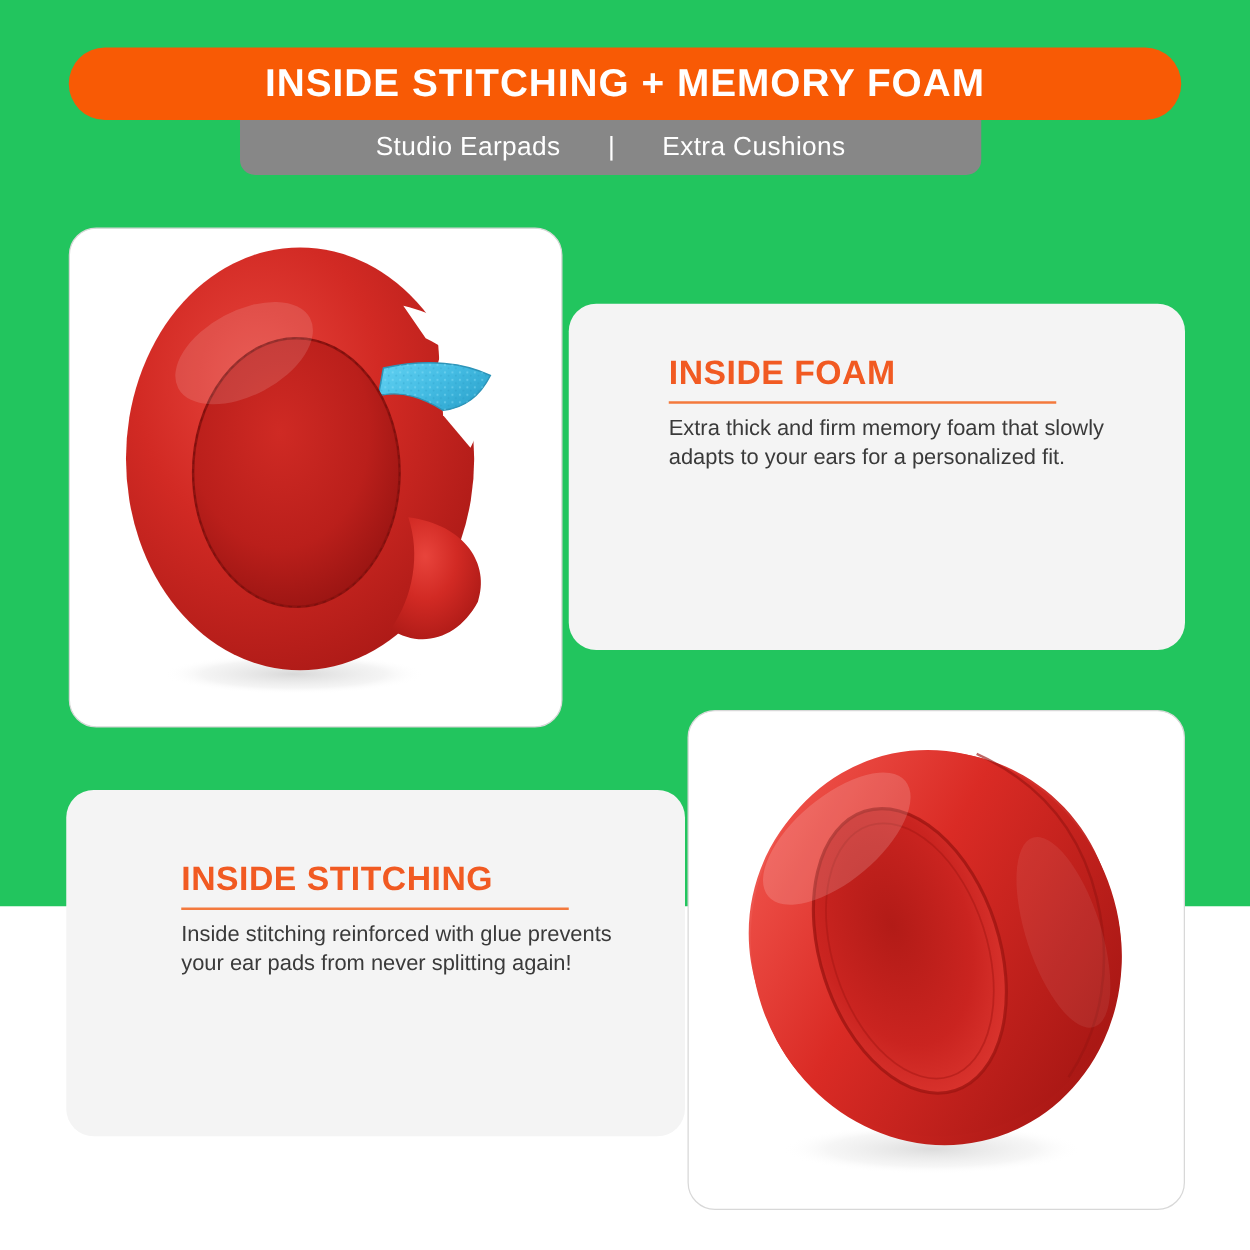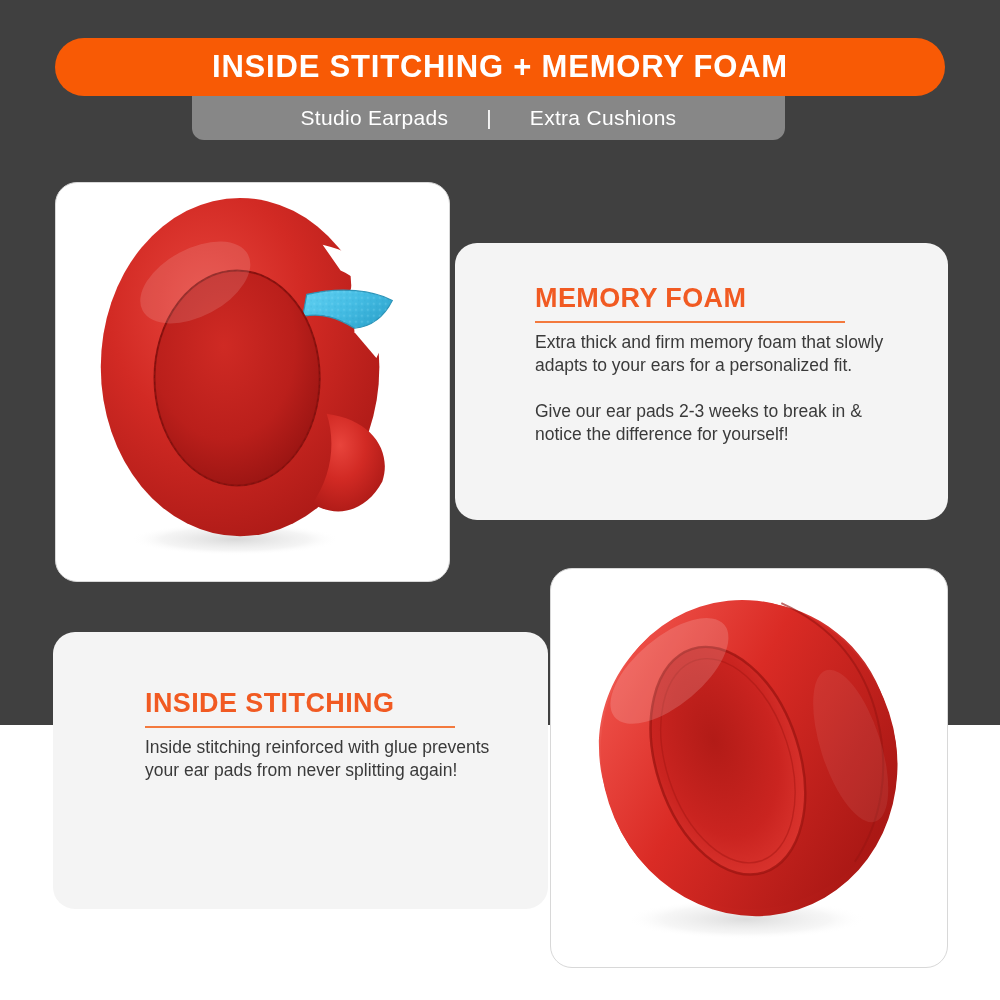--- a/index.html
+++ b/index.html
@@ -2,21 +2,21 @@
 <html><head>
 <meta charset="utf-8">
 <style>
   * { box-sizing: border-box; margin: 0; padding: 0; }
   html, body {
     width: 1000px; height: 1000px;
     background: #ffffff;
     font-family: "Liberation Sans", sans-serif;
     overflow: hidden;
   }
-  .page { position: relative; width: 1000px; height: 725px; background:#404040;padding-left:32px; }
+  .page { position: relative; width: 1000px; height: 725px; background:#22c55e;padding-left:32px; }
 
   
   .header-banner {
     position: absolute; left: 55px; top: 38px;
     width: 890px; height: 58px;
     background: #F85A05;
     border-radius: 29px;
     display: flex; align-items: center; justify-content: center;
     z-index: 3;
   }
@@ -111,24 +111,23 @@
   </div>
 
   <div class="subtitle-bar">
     <span class="subtitle-text">Studio Earpads</span>
     <span class="subtitle-sep">|</span>
     <span class="subtitle-text">Extra Cushions</span>
   </div>
 
   <div class="text-panel" id="text-panel-memory">
     <div class="text-inner" id="text-inner-memory">
-      <div class="feature-title">MEMORY FOAM</div>
+      <div class="feature-title">INSIDE FOAM</div>
       <div class="title-rule"></div>
       <div class="feature-para">Extra thick and firm memory foam that slowly adapts to your ears for a personalized fit.</div>
-      <div class="feature-para second">Give our ear pads 2-3 weeks to break in &amp; notice the difference for yourself!</div>
     </div>
   </div>
 
   <div class="text-panel" id="text-panel-stitch">
     <div class="text-inner" id="text-inner-stitch">
       <div class="feature-title">INSIDE STITCHING</div>
       <div class="title-rule"></div>
       <div class="feature-para">Inside stitching reinforced with glue prevents your ear pads from never splitting again!</div>
     </div>
   </div>

